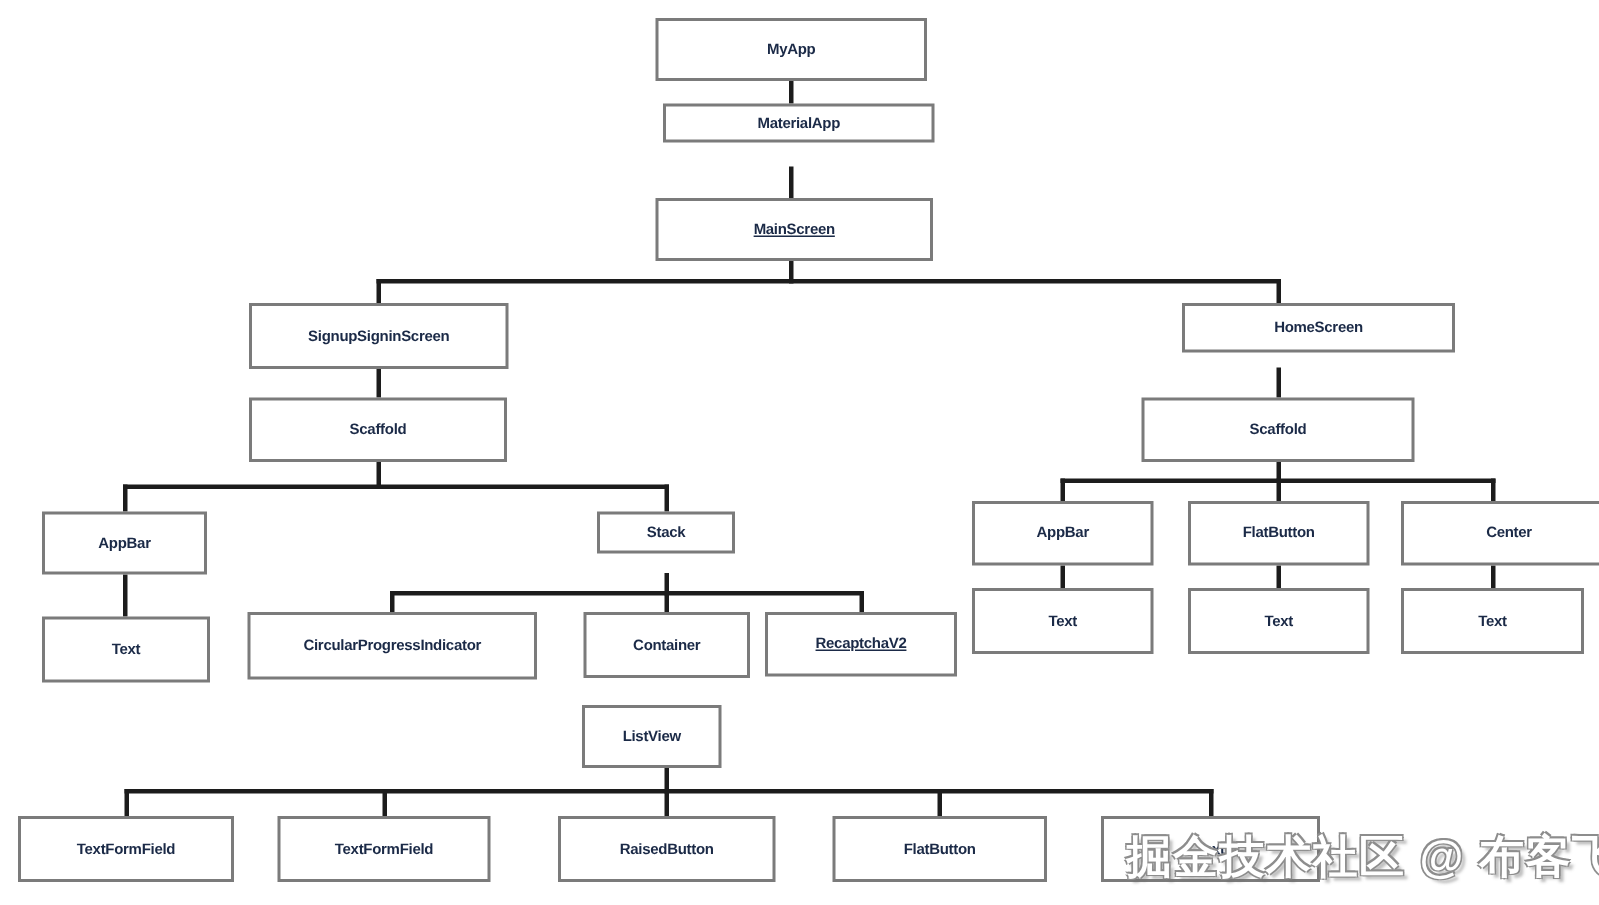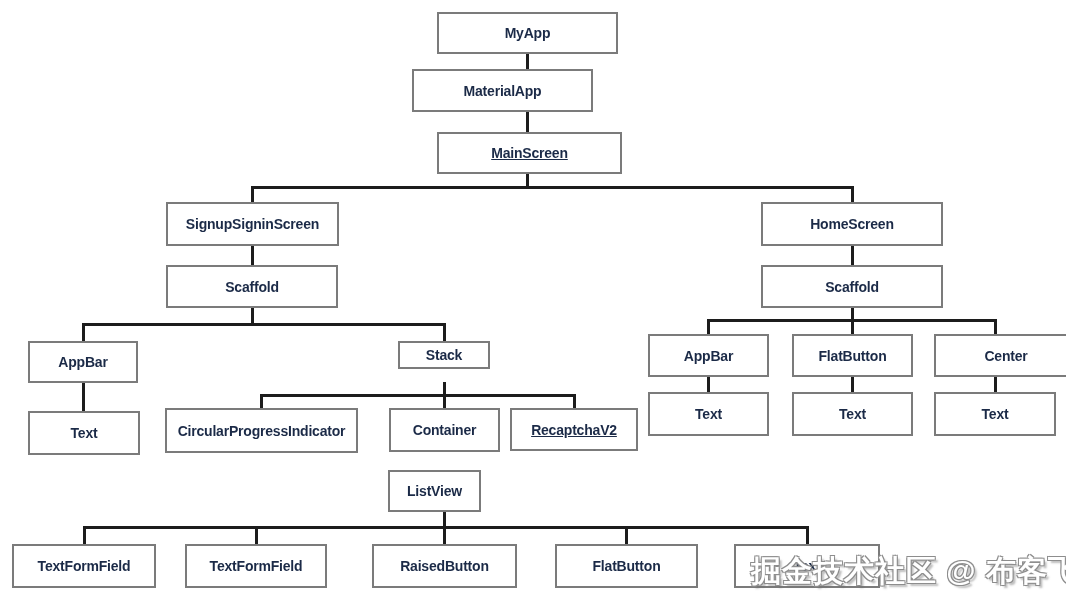--- a/index.html
+++ b/index.html
@@ -22,21 +22,21 @@
     height: 603px;
   }
   .node {
     position: absolute;
     box-sizing: border-box;
     background: #ffffff;
     border: 2.5px solid var(--box-border, #7b7b7b);
     display: flex;
     align-items: center;
     justify-content: center;
-    font-size: 14px;
+    font-size: 10px;
     font-weight: 700;
     letter-spacing: -0.2px;
     color: var(--box-text, #1b2a47);
     white-space: nowrap;
     z-index: 2;
   }
   .conn {
     position: absolute;
     background: var(--line, #1c1c1c);
     z-index: 1;
@@ -93,24 +93,24 @@
       <div class="conn" style="left: 443px; top: 511px; width: 3px; height: 18px;"></div>
       <div class="conn" style="left: 82.5px; top: 526px; width: 726px; height: 3px;"></div>
       <div class="conn" style="left: 82.5px; top: 526px; width: 3px; height: 19px;"></div>
       <div class="conn" style="left: 254.5px; top: 526px; width: 3px; height: 19px;"></div>
       <div class="conn" style="left: 443px; top: 526px; width: 3px; height: 19px;"></div>
       <div class="conn" style="left: 625px; top: 526px; width: 3px; height: 19px;"></div>
       <div class="conn" style="left: 805.5px; top: 526px; width: 3px; height: 19px;"></div>
     </div>
   <div id="nodes-layer">
       <div class="node" style="left: 437px; top: 12px; width: 181px; height: 42px;">MyApp</div>
-      <div class="node" style="left: 412px; top: 69px; width: 181px; height: 43px;">MaterialApp</div>
+      <div class="node" style="left: 442px; top: 69px; width: 181px; height: 26px;">MaterialApp</div>
       <div class="node" style="left: 437px; top: 132px; width: 185px; height: 42px; text-decoration: underline;">MainScreen</div>
       <div class="node" style="left: 166px; top: 202px; width: 173px; height: 44px;">SignupSigninScreen</div>
-      <div class="node" style="left: 761px; top: 202px; width: 182px; height: 44px;">HomeScreen</div>
+      <div class="node" style="left: 788px; top: 202px; width: 182px; height: 33px;">HomeScreen</div>
       <div class="node" style="left: 166px; top: 265px; width: 172px; height: 43px;">Scaffold</div>
       <div class="node" style="left: 761px; top: 265px; width: 182px; height: 43px;">Scaffold</div>
       <div class="node" style="left: 28px; top: 341px; width: 110px; height: 42px;">AppBar</div>
       <div class="node" style="left: 398px; top: 341px; width: 92px; height: 28px;">Stack</div>
       <div class="node" style="left: 648px; top: 334px; width: 121px; height: 43px;">AppBar</div>
       <div class="node" style="left: 792px; top: 334px; width: 121px; height: 43px;">FlatButton</div>
       <div class="node" style="left: 934px; top: 334px; width: 144px; height: 43px;">Center</div>
       <div class="node" style="left: 28px; top: 411px; width: 112px; height: 44px;">Text</div>
       <div class="node" style="left: 165px; top: 408px; width: 193px; height: 45px;">CircularProgressIndicator</div>
       <div class="node" style="left: 389px; top: 408px; width: 111px; height: 44px;">Container</div>

